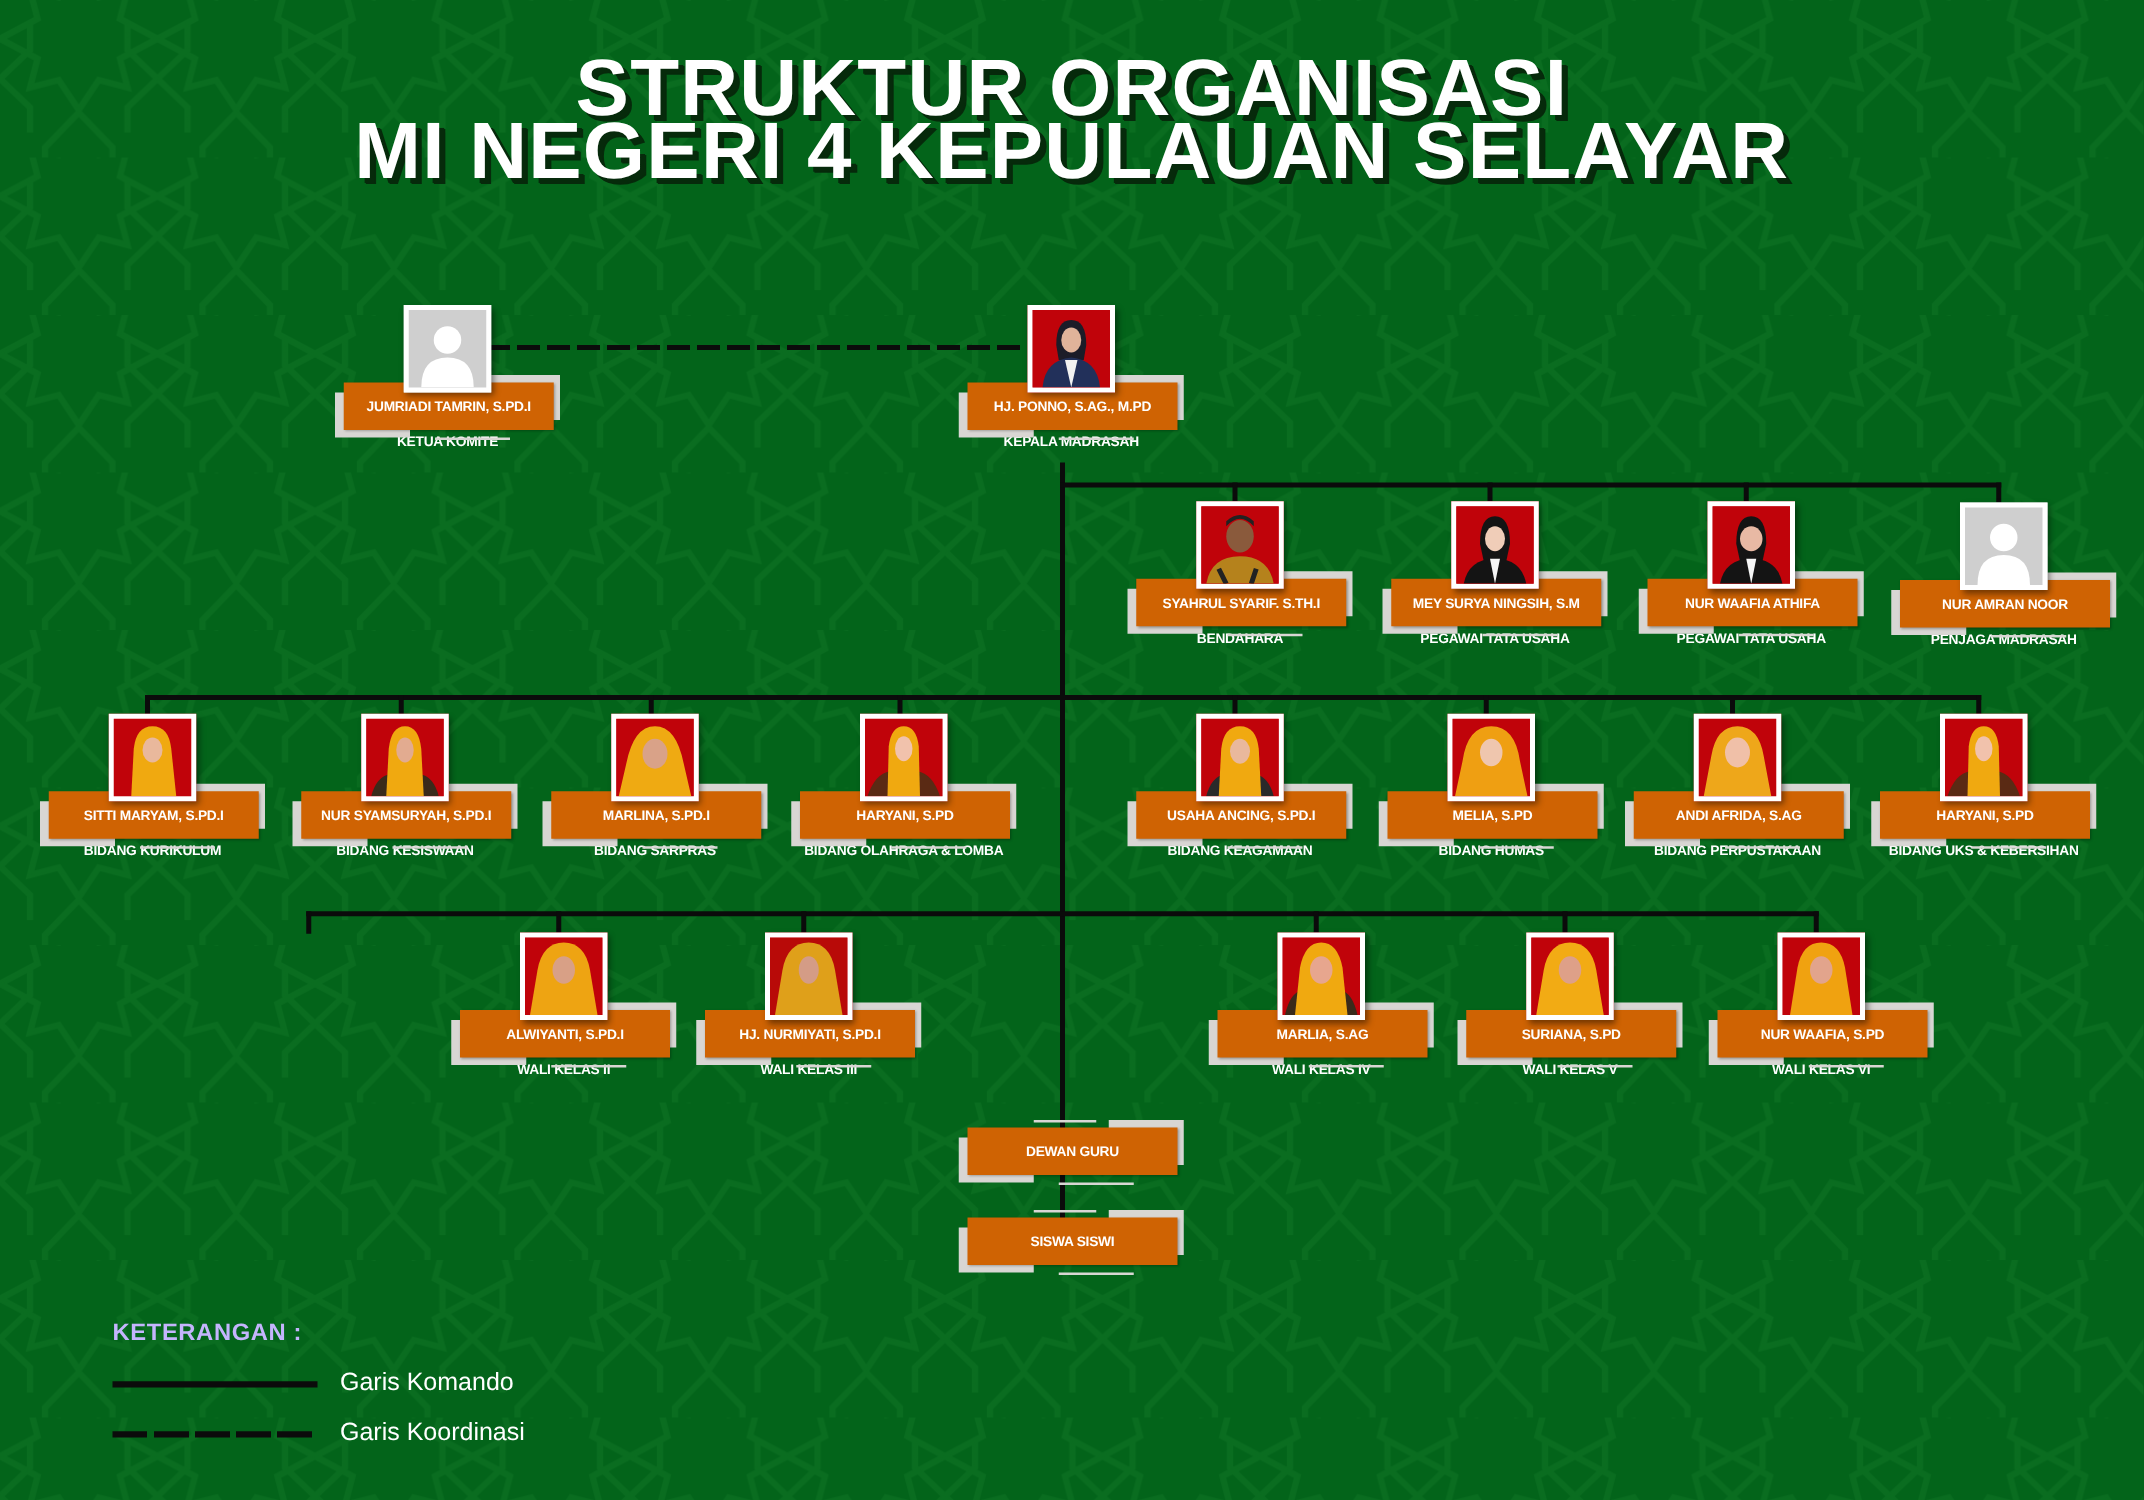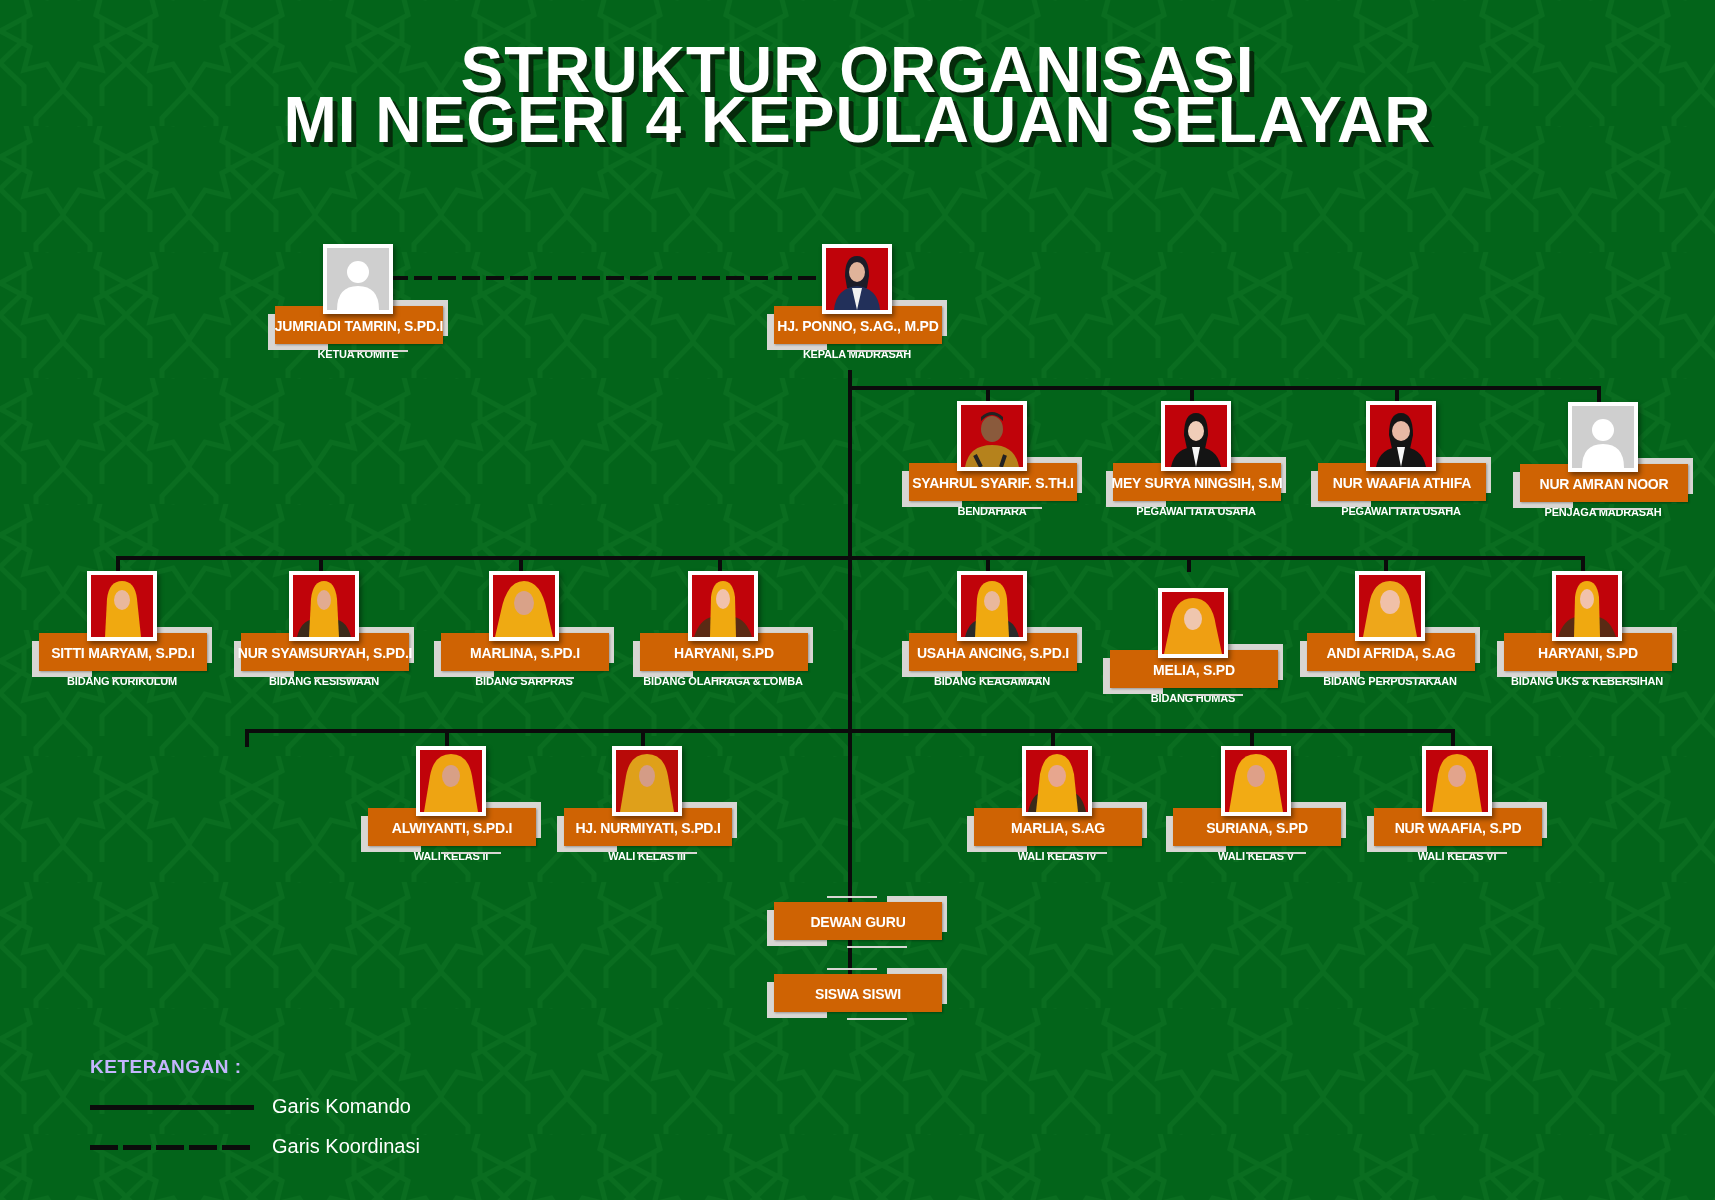--- a/index.html
+++ b/index.html
@@ -18,21 +18,21 @@
   .photo.real{background:#c0030a;}
   .photo.blank{background:#cfcfcf;}
   .photo svg{display:block;width:62px;height:62px;}
   .frame{position:absolute;left:5px;top:58px;width:174px;height:40px;border-top:2px solid transparent;z-index:1;}
   .frame .fa{position:absolute;left:0;top:10px;width:60px;height:36px;background:#d8d6d3;}
   .frame .fb{position:absolute;right:-6px;top:-4px;width:60px;height:36px;background:#d8d6d3;}
   .frame .fc{position:absolute;left:60px;top:-4px;width:50px;height:2px;background:#d8d6d3;}
   .frame .fd{position:absolute;left:80px;top:46px;width:60px;height:2px;background:#d8d6d3;}
   .plate{position:absolute;left:12px;top:62px;width:168px;height:38px;background:#cf6303;z-index:2;
     box-shadow:1px 1px 2px rgba(0,0,0,.3);display:flex;align-items:center;justify-content:center;}
-  .plate span{color:#fff;font-weight:bold;font-size:14px;letter-spacing:-0.2px;white-space:nowrap;padding-top:1px;}
+  .plate span{color:#fff;font-weight:bold;font-size:11px;letter-spacing:-0.2px;white-space:nowrap;padding-top:1px;}
   .role{position:absolute;left:-10px;top:103px;width:210px;text-align:center;color:#fff;font-weight:bold;font-size:11px;line-height:15px;letter-spacing:-0.2px;}
   .solo{position:absolute;width:190px;height:50px;}
   .solo .plate{top:6px;}
   .solo .frame{top:2px;}
   .legend-title{position:absolute;left:90px;top:1056px;color:#c4b5fd;font-size:19px;font-weight:bold;letter-spacing:0.5px;}
   .legend-text{position:absolute;left:272px;color:#fff;font-size:20px;}
   .legend-line{position:absolute;left:90px;width:164px;height:5px;background:#0b0b0b;}
   .legend-dash{position:absolute;left:90px;width:164px;height:5px;background:repeating-linear-gradient(90deg,#0b0b0b 0 28px,transparent 28px 33px);}
 </style>
 </head>
@@ -298,21 +298,21 @@
         <div class="fa"></div>
         <div class="fb"></div>
         <div class="fc"></div>
         <div class="fd"></div>
       </div>
     <div class="plate">
         <span>USAHA ANCING, S.PD.I</span>
       </div>
     <div class="role">BIDANG KEAGAMAAN</div>
   </div>
-  <div class="node" style="left:1098px;top:588px;">
+  <div class="node" style="left:1098px;top:571px;">
     <div class="photo real">
         <svg viewBox="0 0 62 62">
           <rect width="62" height="62" fill="#c0030a"></rect>
           <path d="M2,62 L8,34 Q12,6 31,6 Q50,6 54,34 L60,62 Z" fill="#ef9f12"></path>
           <ellipse cx="31" cy="27" rx="9" ry="11" fill="#efc6ae"></ellipse>
         </svg>
       </div>
     <div class="frame">
         <div class="fa"></div>
         <div class="fb"></div>

